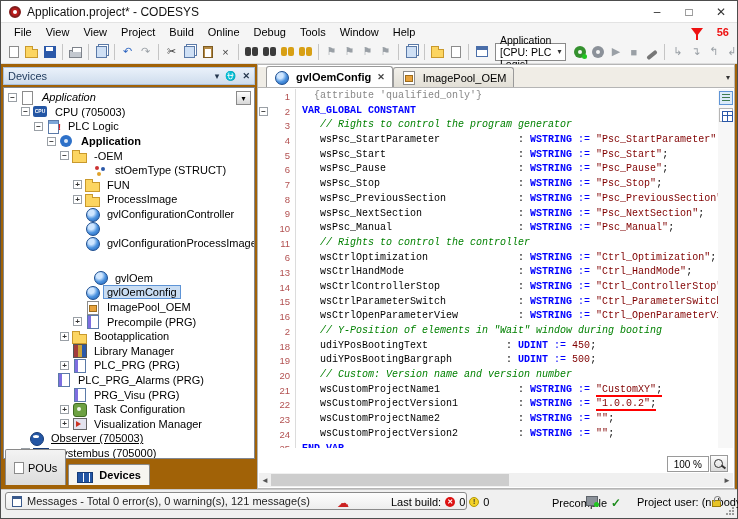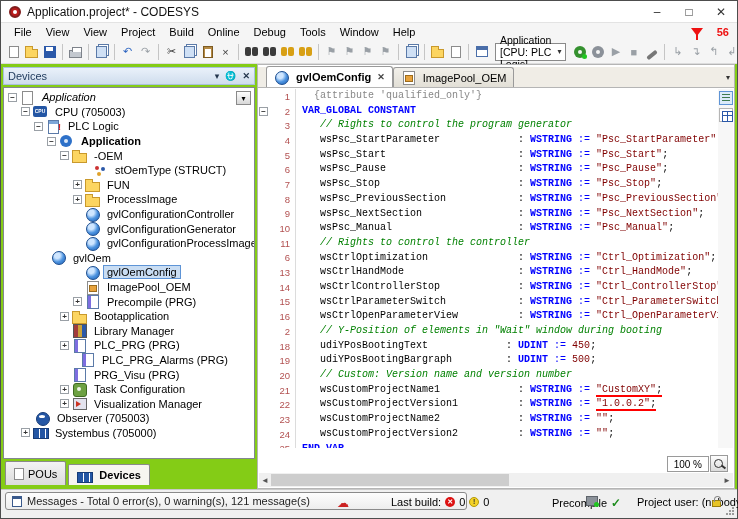--- a/index.html
+++ b/index.html
@@ -47,21 +47,21 @@
   .mi-clip { width:10px; height:12px; background:#b58a43; border:1px solid #7d5b22; }
   .mi-clip::after { content:""; position:absolute; left:1px; top:2px; width:6px; height:8px; background:#fff; }
   .mi-gear { width:12px; height:12px; border-radius:50%; background:#8b9199; }
   .mi-gear::after { content:""; position:absolute; left:4px; top:4px; width:4px; height:4px; border-radius:50%; background:#f5f5f5; }
   .mi-gear.green { background:#35912f; }
   .mi-gear.green::before { content:""; position:absolute; right:-1px; bottom:-1px; width:5px; height:5px; border-radius:50%; background:#21c521; }
   .mi-wrench { width:12px; height:4px; background:#777; border-radius:2px; transform:rotate(-40deg); margin-top:6px; }
   .g-blue { color:#2a63c0; } .g-gray { color:#9aa0a6; } .g-dark { color:#3d3d3d; }
 
   
-  #main { position:absolute; left:0; top:63px; right:0; bottom:29px; background:#84cc16; }
+  #main { position:absolute; left:0; top:63px; right:0; bottom:29px; background:#a16207; }
 
   #left-panel { position:absolute; left:2px; top:3px; width:252px; bottom:0; }
   #devices-header { height:18px; background:linear-gradient(#eaf1fa,#cfdded); border:1px solid #a9c0dd; display:flex; align-items:center; padding:0 4px; color:#1e395b; }
   #devices-header .hbtns { margin-left:auto; display:flex; gap:6px; color:#24364d; font-size:9px; align-items:center; }
   #tree-box { position:absolute; left:0; top:20px; right:0; bottom:30px; background:#fff; border:1px solid #828790; overflow:hidden; padding-top:2px; }
   .trow { height:14.6px; display:flex; align-items:center; white-space:nowrap; position:relative; }
   .exp { width:9px; height:9px; border:1px solid #9aa0a6; background:#fff; font:bold 8px/7px "Liberation Sans",sans-serif; text-align:center; color:#333; flex:none; margin-right:3px; }
   .exp.none { visibility:hidden; }
   .tlabel { padding:0 3px; border:1px solid transparent; }
   .trow.selected .tlabel { background:#c9ddf3; border:1px solid #5e94d6; }
@@ -94,21 +94,21 @@
   .ti-visu::before { left:1px; top:1px; width:12px; height:10px; background:#e3e3ee; border:1px solid #666; }
   .ti-visu::after { content:""; position:absolute; left:4px; top:4px; width:0; height:0; border-left:5px solid #c32; border-top:3px solid transparent; border-bottom:3px solid transparent; }
   .ti-plcmgr::before { left:0; top:1px; width:14px; height:11px; background:#2456a4; border-radius:2px; }
   .ti-plcmgr::after { content:"PLC"; position:absolute; left:0; top:1px; width:14px; text-align:center; font:bold 5px/11px "Liberation Sans",sans-serif; color:#fff; }
   .ti-observer::before { left:1px; top:0; width:12px; height:12px; border-radius:50%; background:#2456a4; border:1px solid #173c77; }
   .ti-observer::after { content:""; position:absolute; left:4px; top:3px; width:6px; height:3px; border-radius:50%; background:#fff; }
   .ti-sysbus::before { left:0; top:2px; width:14px; height:9px; background:linear-gradient(90deg,#2456a4 0 5px, #fff 5px 6px, #2456a4 6px 11px, #fff 11px 12px, #2456a4 12px); border:1px solid #173c77; }
 
   
   #panel-tabs { position:absolute; left:0; bottom:4px; height:21px; display:flex; align-items:flex-end; gap:2px; padding-left:2px; }
-  .ptab { height:24px; display:flex; align-items:center; gap:4px; padding:0 8px; border:1px solid #8a8a8a; border-bottom:none; background:linear-gradient(#f3f3f3,#dcdcdc); border-radius:2px 2px 0 0; }
+  .ptab { height:36px; display:flex; align-items:center; gap:4px; padding:0 8px; border:1px solid #8a8a8a; border-bottom:none; background:linear-gradient(#f3f3f3,#dcdcdc); border-radius:2px 2px 0 0; }
   .ptab.active { background:#f7f5f0; font-weight:bold; height:21px; }
 
   
   #editor { position:absolute; left:256px; top:0; right:2px; bottom:0; background:#fff; border:1px solid #b5b5b5; }
   #tabbar { position:absolute; left:0; top:2px; right:0; height:21px; background:#f0ede6; border-bottom:1px solid #b5b5b5; display:flex; align-items:flex-end; padding-left:8px; }
   .etab { height:20px; display:flex; align-items:center; gap:4px; padding:0 7px; border:1px solid #9a9a9a; border-bottom:none; border-radius:3px 3px 0 0; background:linear-gradient(#f2f0ea,#e2dfd6); font-size:11px; }
   .etab.active { background:#fff; font-weight:bold; height:21px; }
   .etab .close { font-size:9px; font-weight:bold; color:#444; margin-left:2px; }
   #tab-caret { margin-left:auto; margin-right:4px; font-size:8px; color:#333; align-self:center; }
   #code-wrap { position:absolute; left:0; top:24px; right:16px; bottom:40px; overflow:hidden; }
@@ -320,28 +320,27 @@
               <span class="tlabel">ProcessImage</span>
             </div>
             <div class="trow" style="padding-left: 69px;">
               <span class="exp none">−</span>
               <span class="ti ti-globe"></span>
               <span class="tlabel">gvlConfigurationController</span>
             </div>
             <div class="trow" style="padding-left: 69px;">
               <span class="exp none">−</span>
               <span class="ti ti-globe"></span>
-              <span class="tlabel">gvlConfigurationGenerator</span>
             </div>
             <div class="trow" style="padding-left: 69px;">
               <span class="exp none">−</span>
               <span class="ti ti-globe"></span>
               <span class="tlabel">gvlConfigurationProcessImage</span>
             </div>
-            <div class="trow" style="padding-left: 35px;">
+            <div class="trow" style="padding-left: 77px; margin-top: 20px;">
               <span class="exp none">−</span>
               <span class="ti ti-globe"></span>
               <span class="tlabel">gvlOem</span>
             </div>
             <div class="trow selected" style="padding-left: 69px;">
               <span class="exp none">−</span>
               <span class="ti ti-globe"></span>
               <span class="tlabel">gvlOemConfig</span>
             </div>
             <div class="trow" style="padding-left: 69px;">
@@ -362,41 +361,41 @@
             <div class="trow" style="padding-left: 56px;">
               <span class="exp none">−</span>
               <span class="ti ti-library"></span>
               <span class="tlabel">Library Manager</span>
             </div>
             <div class="trow" style="padding-left: 56px;">
               <span class="exp">+</span>
               <span class="ti ti-prg"></span>
               <span class="tlabel">PLC_PRG (PRG)</span>
             </div>
-            <div class="trow" style="padding-left: 64px;">
+            <div class="trow" style="padding-left: 40px;">
               <span class="exp none">−</span>
               <span class="ti ti-prg"></span>
               <span class="tlabel">PLC_PRG_Alarms (PRG)</span>
             </div>
             <div class="trow" style="padding-left: 56px;">
               <span class="exp none">−</span>
               <span class="ti ti-prg"></span>
               <span class="tlabel">PRG_Visu (PRG)</span>
             </div>
             <div class="trow" style="padding-left: 56px;">
               <span class="exp">+</span>
               <span class="ti ti-task"></span>
               <span class="tlabel">Task Configuration</span>
             </div>
             <div class="trow" style="padding-left: 56px;">
               <span class="exp">+</span>
               <span class="ti ti-visu"></span>
               <span class="tlabel">Visualization Manager</span>
             </div>
-            <div class="trow" style="padding-left: 19px;">
+            <div class="trow" style="padding-left: 13px; text-decoration: underline;">
               <span class="exp none">−</span>
               <span class="ti ti-observer"></span>
               <span class="tlabel">Observer (705003)</span>
             </div>
             <div class="trow" style="padding-left: 17px;">
               <span class="exp">+</span>
               <span class="ti ti-sysbus"></span>
               <span class="tlabel">Systembus (705000)</span>
             </div>
           </div>

